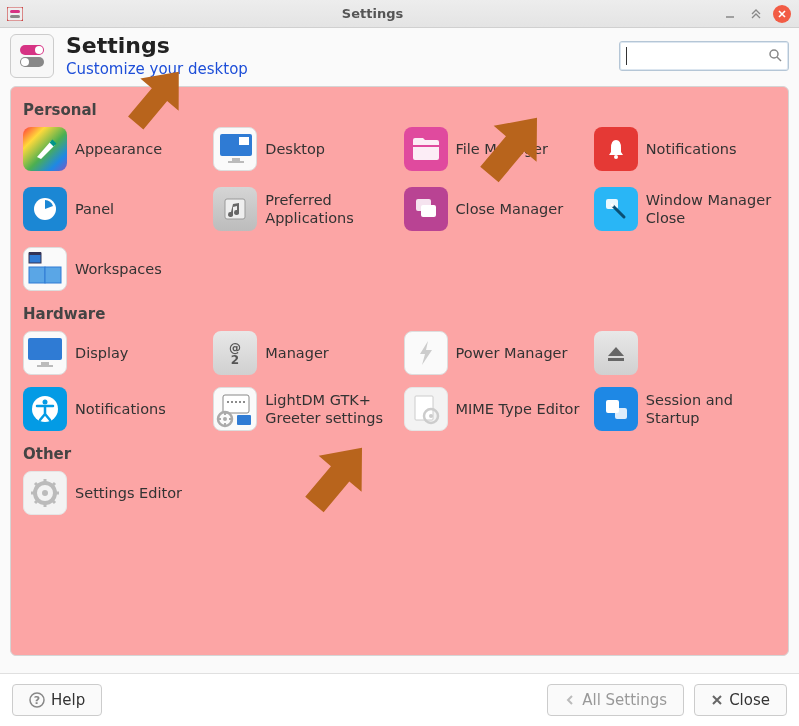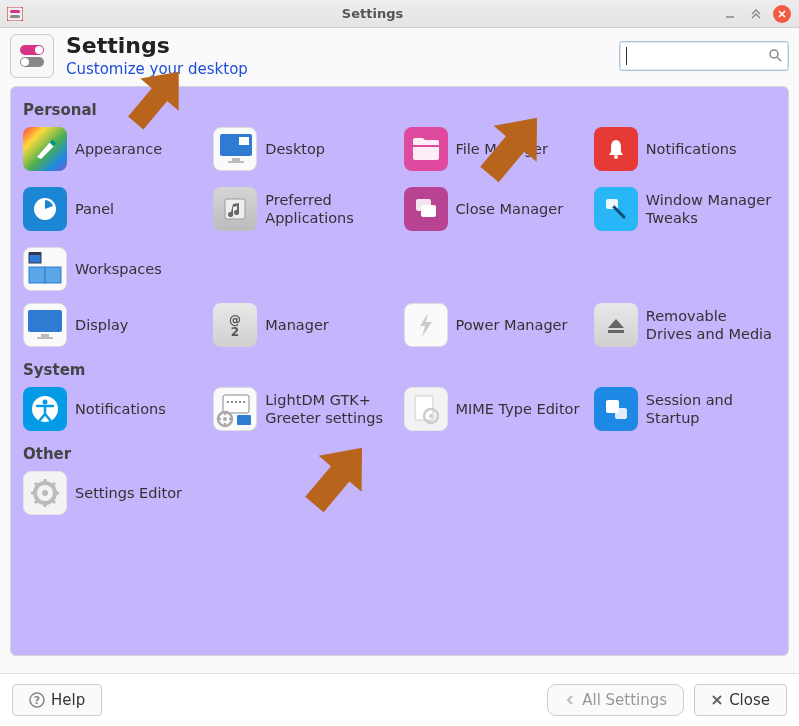--- a/index.html
+++ b/index.html
@@ -52,21 +52,21 @@
     display:flex;align-items:center;
     padding:0 6px;
     box-shadow: inset 0 0 0 1px rgba(80,130,180,0.2);
   }
   .header .search .cursor { width:1px;height:18px;background:#333;}
   .header .search .sicon { margin-left:auto;color:#888;}
   .panel {
     margin:0 10px;
     border:1px solid #d5d5d5;
     border-radius:6px;
-    background:#c4b5fd;
+    background:#fca5a5;
     padding:8px 8px 14px 8px;
     height: 570px;
   }
   .cat {
     font-weight:bold;
     color:#444;
     font-size:15px;
     padding:6px 4px 4px 4px;
   }
   .grid {
@@ -102,21 +102,21 @@
     gap:10px;
   }
   .btn {
     display:inline-flex;align-items:center;gap:6px;
     padding:6px 16px;
     border:1px solid #ccc; border-radius:4px;
     background:#fafafa;
     font-size:15px;
     cursor:pointer;
   }
-  .btn.disabled { color:#999; cursor:default;border-radius:9px;}
+  .btn.disabled { color:#999; cursor:default;}
   .spacer{flex:1;}
   
   .arrow {
     position:absolute;
     z-index:50;
     pointer-events:none;
   }
   .arrow svg { display:block;}
   
   .bg-rainbow { background: linear-gradient(135deg,#ff3b3b 0%,#ffd93b 25%,#4caf50 55%,#1e88e5 80%,#7e57c2 100%);}
@@ -249,35 +249,36 @@
       <span class="label">Close Manager</span>
     </div>
     <div class="item">
       <div class="icon bg-cyan">
         <svg width="28" height="28">
             <rect x="4" y="4" width="12" height="10" rx="2" fill="#fff" fill-opacity="0.9"></rect>
             <line x1="10" y1="10" x2="22" y2="22" stroke="#0a4f73" stroke-width="3" stroke-linecap="round"></line>
             <circle cx="10" cy="10" r="2" fill="#fff"></circle>
           </svg>
       </div>
-      <span class="label">Window Manager Tweaks</span>
+      <span class="label">Window Manager Close</span>
     </div>
     <div class="item">
       <div class="icon bg-white">
         <svg width="40" height="40">
             <rect x="4" y="4" width="12" height="10" fill="#2f7bd4" stroke="#335"></rect>
             <rect x="4" y="3" width="12" height="3" fill="#335"></rect>
             <rect x="4" y="18" width="16" height="16" fill="#5aa6e6" stroke="#2f7bd4"></rect>
             <rect x="20" y="18" width="16" height="16" fill="#5aa6e6" stroke="#2f7bd4"></rect>
           </svg>
       </div>
       <span class="label">Workspaces</span>
     </div>
   </div>
 
+  <div class="cat">Hardware</div>
   <div class="grid">
     <div class="item">
       <div class="icon bg-white">
         <svg width="40" height="38">
             <rect x="3" y="4" width="34" height="22" rx="2" fill="#2f7bd4"></rect>
             <rect x="16" y="28" width="8" height="3" fill="#bbb"></rect>
             <rect x="12" y="31" width="16" height="2" fill="#bbb"></rect>
           </svg>
       </div>
       <span class="label">Display</span>
@@ -299,25 +300,23 @@
       </div>
       <span class="label underlined">Power Manager</span>
     </div>
     <div class="item">
       <div class="icon bg-ltgray">
         <svg width="28" height="28">
             <path d="M14 8 L22 17 L6 17 Z" fill="#666"></path>
             <rect x="6" y="19" width="16" height="3" fill="#666"></rect>
           </svg>
       </div>
-      <span class="label">Removable Drives and Media</span>
-    </div>
-  </div>
-
-  <div class="cat">System</div>
+    </div>
+  </div>
+
   <div class="grid">
     <div class="item">
       <div class="icon" style="background:#039be5;">
         <svg width="30" height="30">
             <circle cx="15" cy="15" r="13" fill="#fff"></circle>
             <circle cx="15" cy="8" r="2.5" fill="#039be5"></circle>
             <path d="M7 12 L23 12 M15 12 L15 20 M15 20 L10 26 M15 20 L20 26" stroke="#039be5" stroke-width="2.5" stroke-linecap="round"></path>
           </svg>
       </div>
       <span class="label">Notifications</span>

